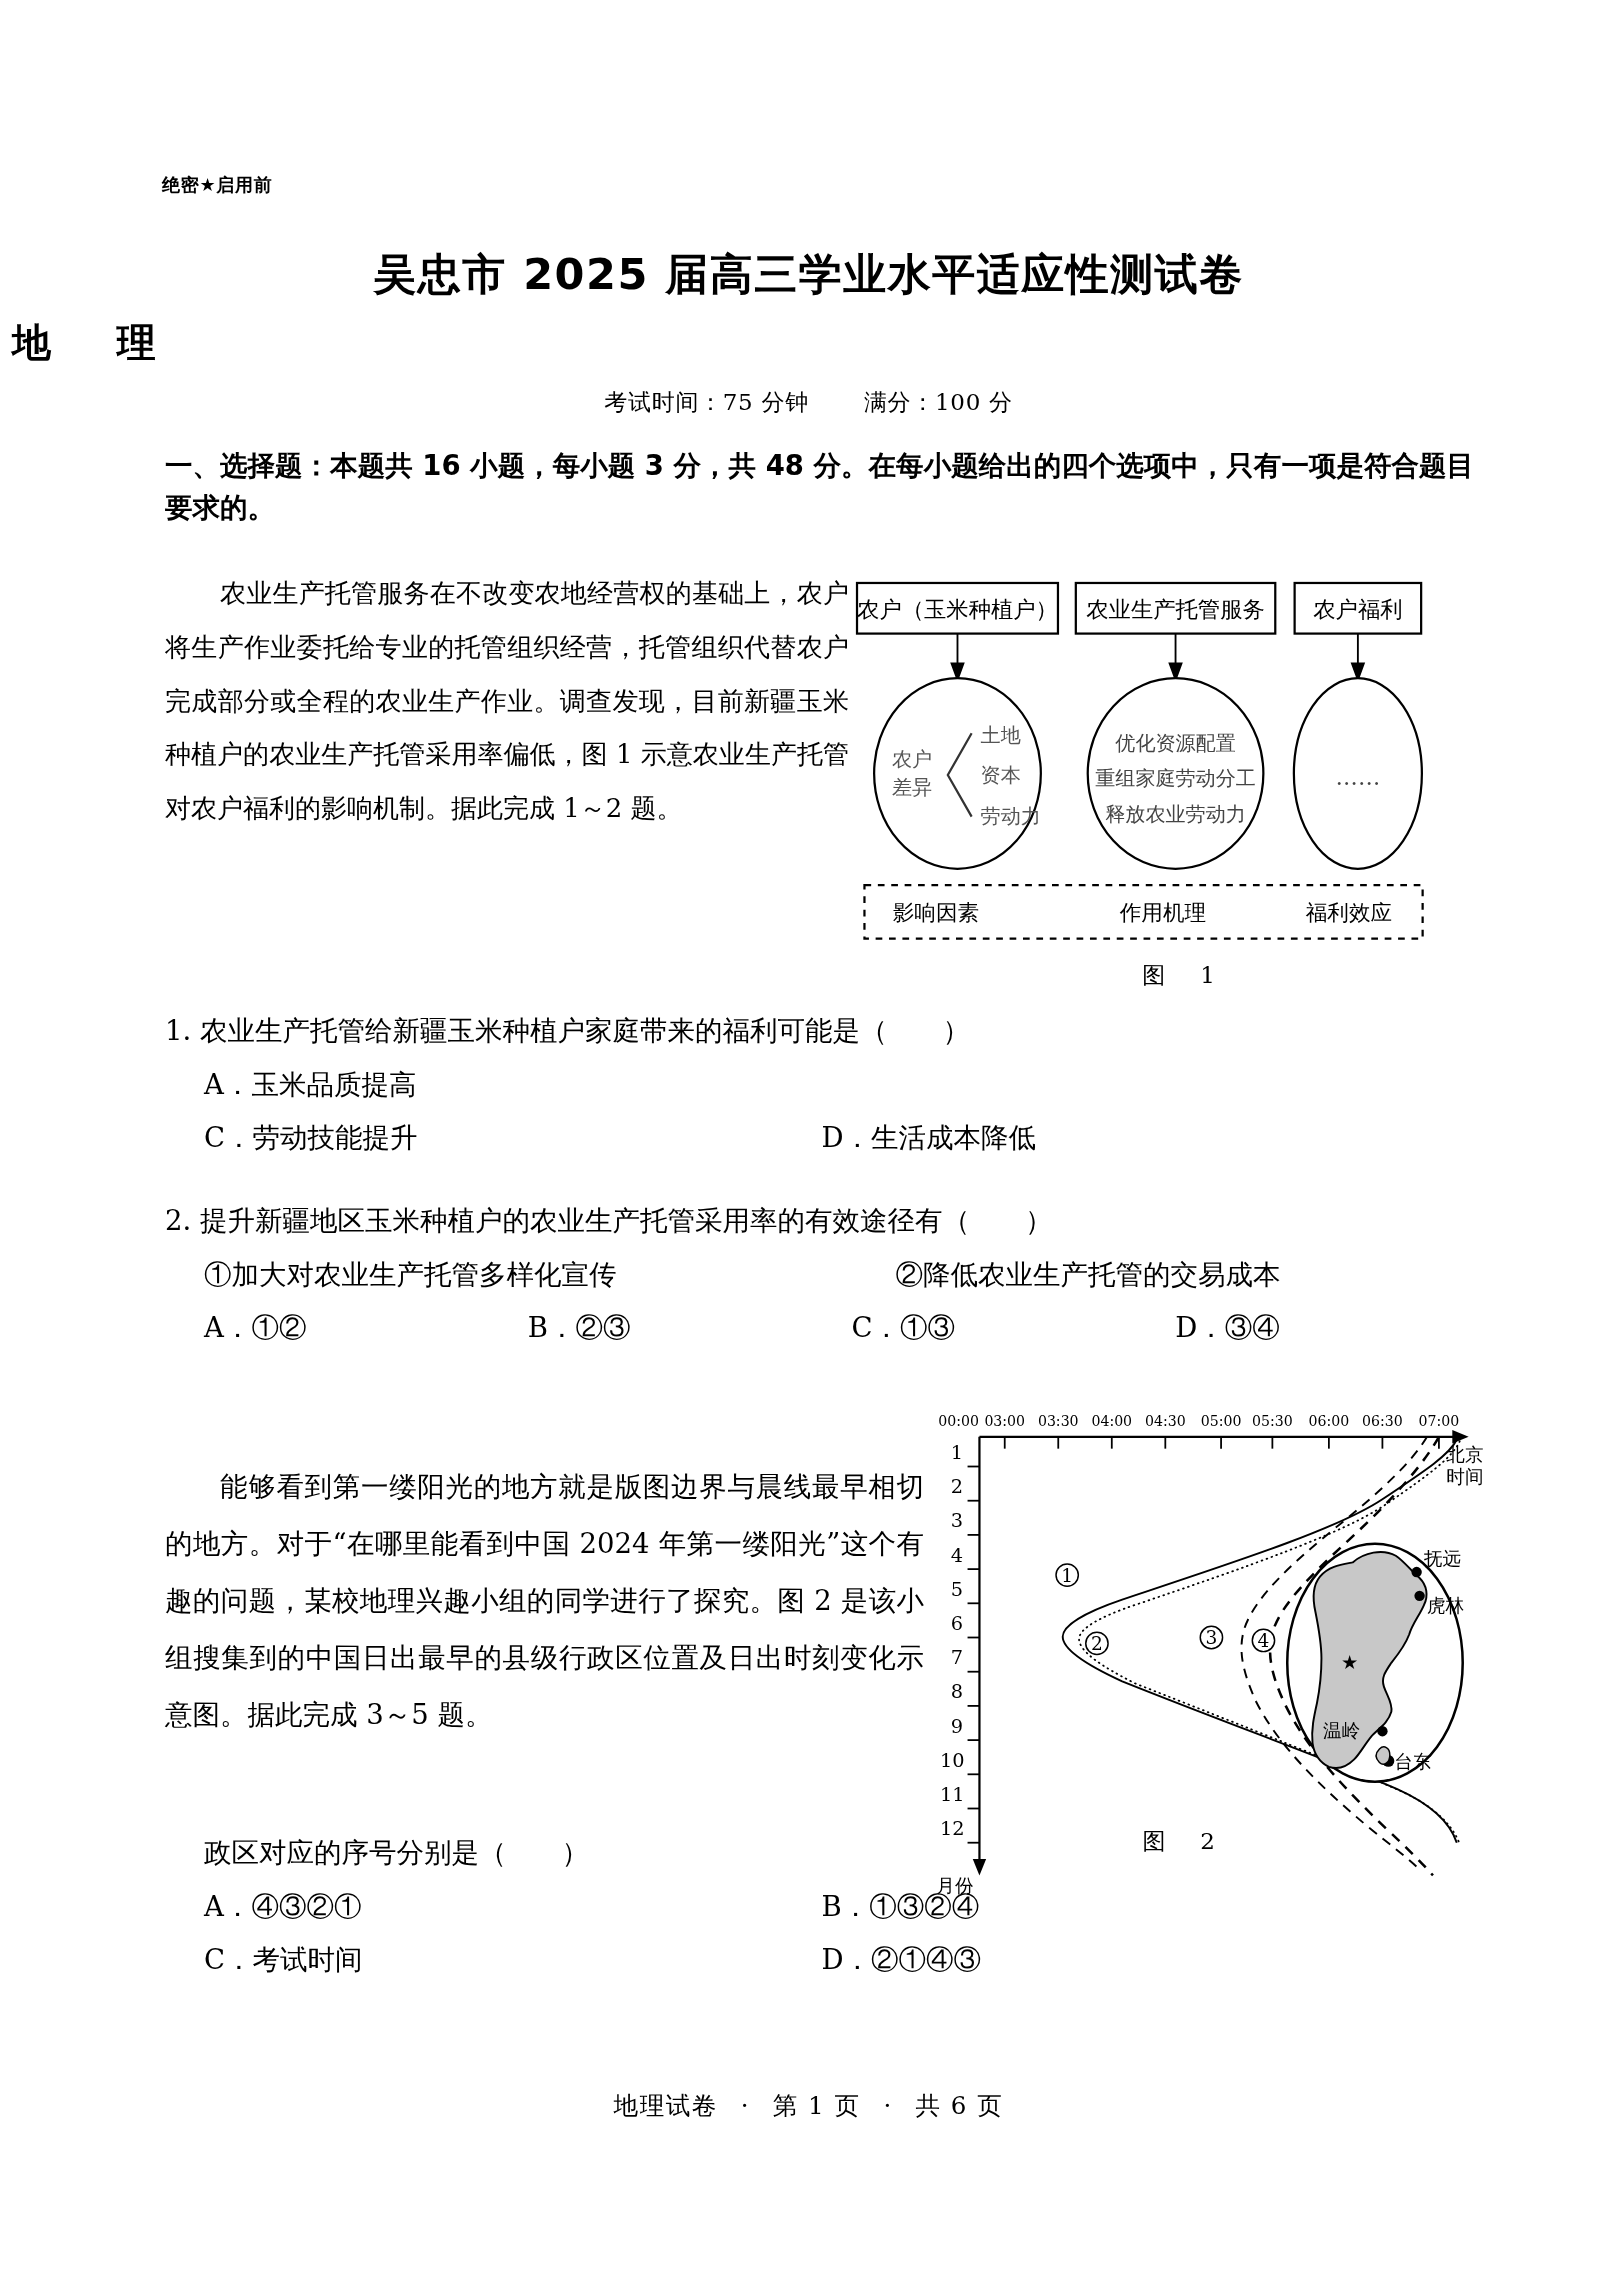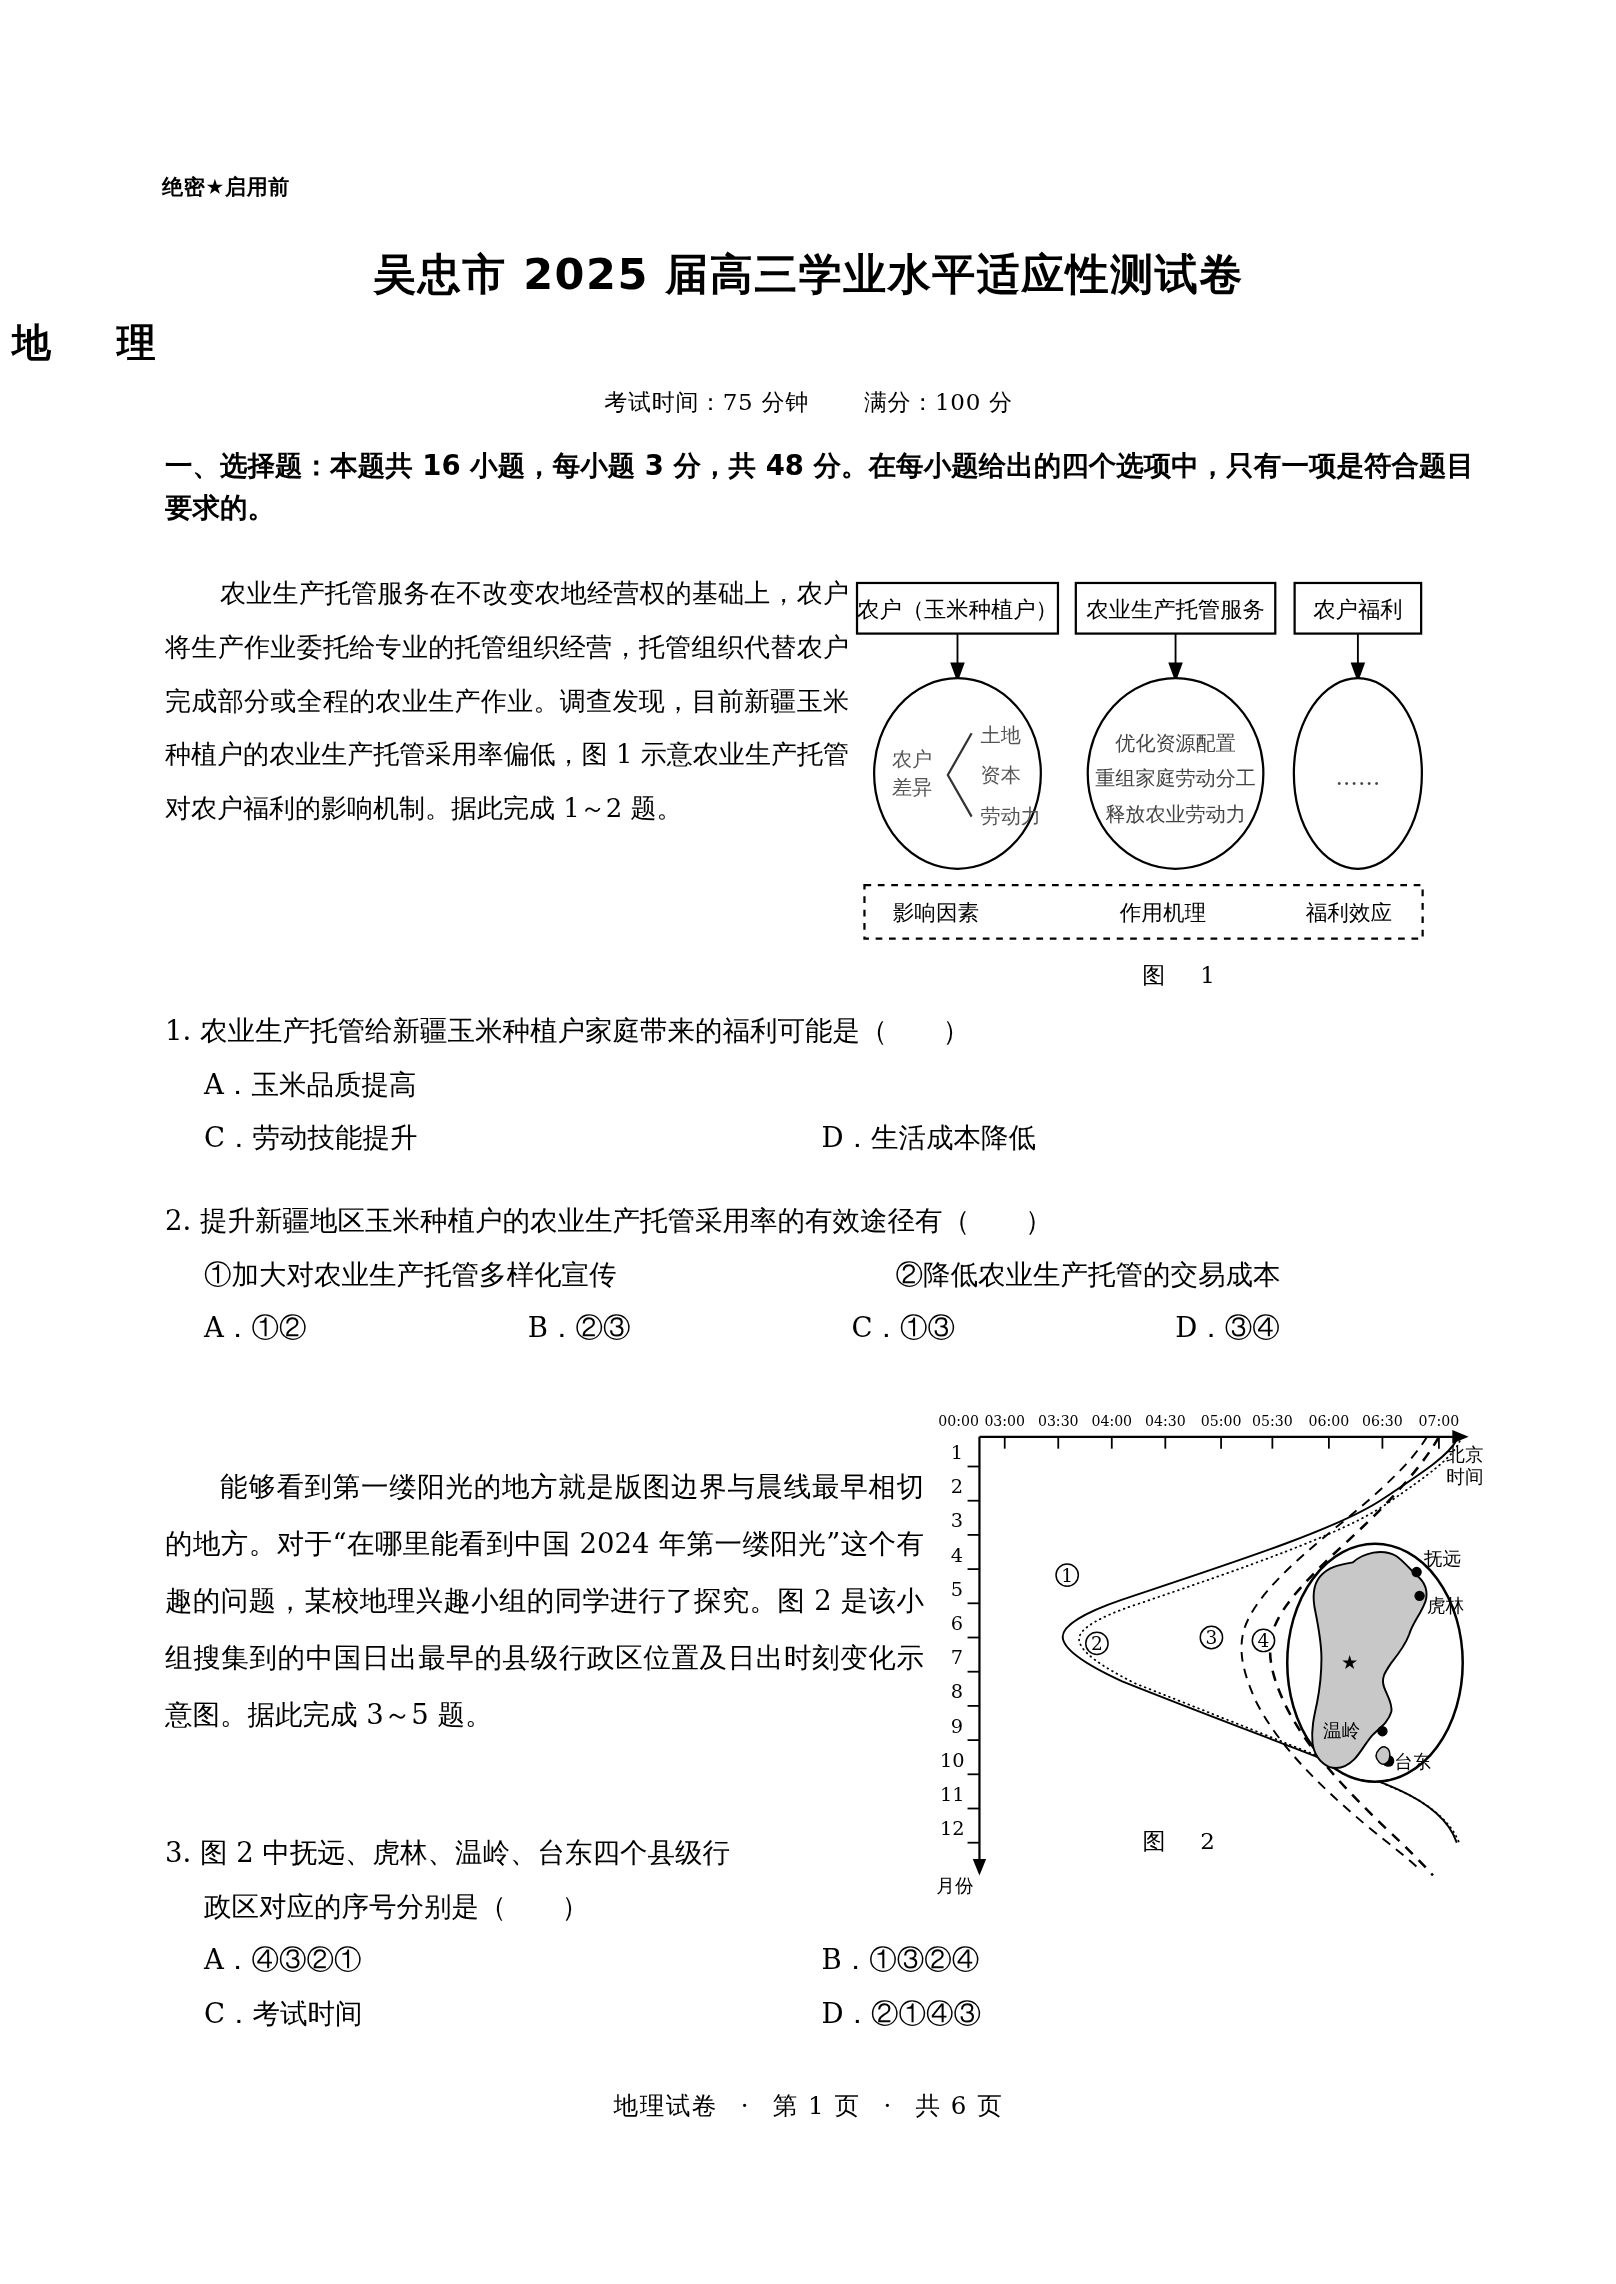--- a/index.html
+++ b/index.html
@@ -20,21 +20,21 @@
     padding: 0;
     overflow: hidden;
   }
 
   
   .secret-line {
     position: absolute;
     left: 162px;
     top: 173px;
     font-family: "DejaVu Sans", "Liberation Sans", sans-serif;
-    font-size: 21px;
+    font-size: 18px;
     font-weight: 700;
     letter-spacing: 0.7px;
     white-space: nowrap;
   }
 
   
   .main-title {
     position: absolute;
     left: 0;
     top: 246px;
@@ -408,24 +408,20 @@
           <text x="520" y="440">温岭</text>
           <text x="616" y="482">台东</text>
         </g>
       </g>
 
       <text x="330" y="590" font-family="DejaVu Serif, Liberation Serif, serif" font-size="31" letter-spacing="8" text-anchor="middle">图　2</text>
     </svg>
   </div>
 
   <div class="q" style="left:165px; top:1826px; width:1309px;">
-    <div class="q-stem">
-      <span>3.</span>
-      <span>图 2 中抚远、虎林、温岭、台东四个县级行</span>
-    </div>
     <div class="q-stem" style="padding-left:39px;">政区对应的序号分别是（　　）</div>
     <div class="opt-row">
       <div class="opt opt-indent">
         <span>A．</span><span>④③②①</span>
       </div>
       <div class="opt">
         <span>B．</span><span>①③②④</span>
       </div>
     </div>
     <div class="opt-row">

